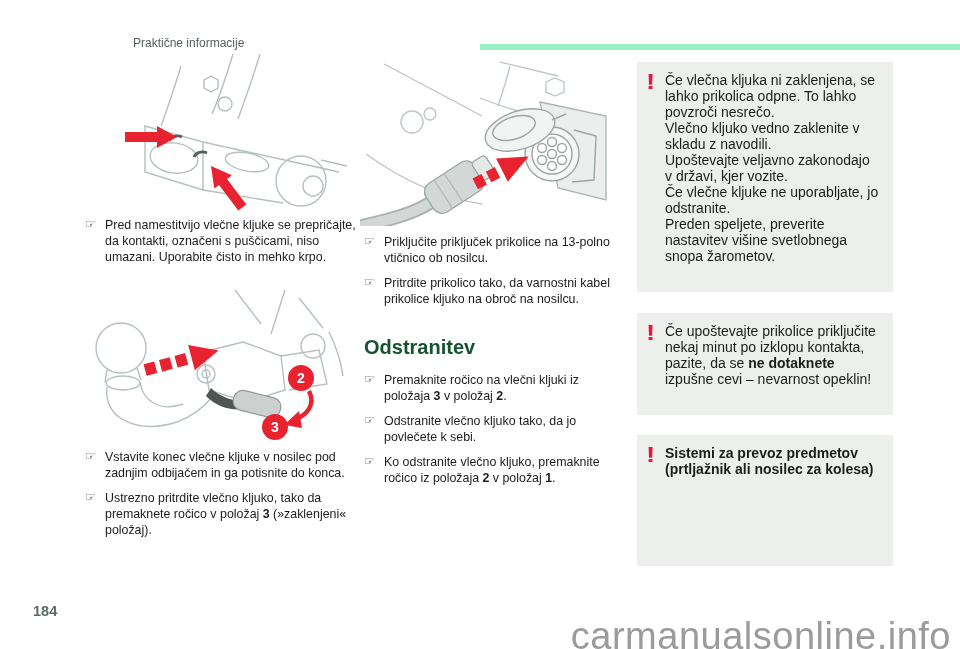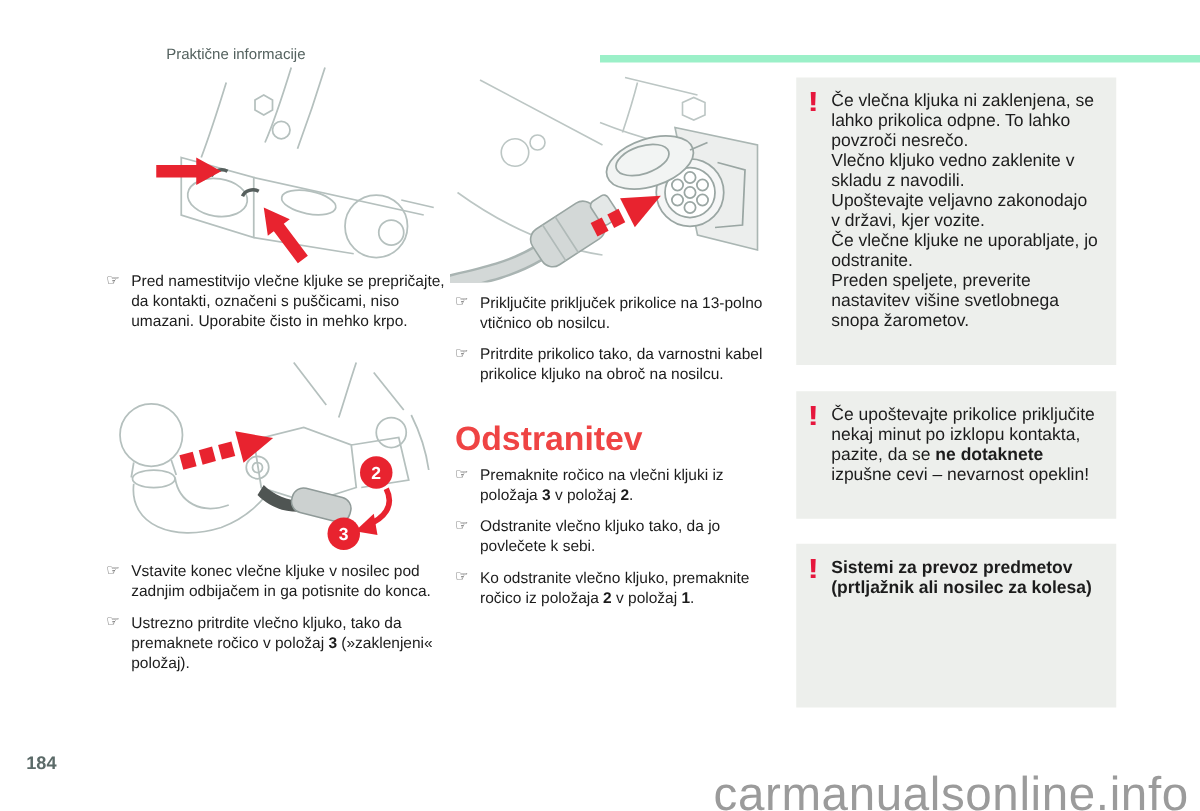--- a/index.html
+++ b/index.html
@@ -13,30 +13,30 @@
   .col-mid{position:absolute;left:364px;width:264px;}
 
   .fig{position:absolute;}
   .fig svg{display:block;}
 
   .bullets{display:flex;flex-direction:column;gap:9px;}
   .bullet{display:flex;gap:5px;font-size:12.4px;line-height:16px;}
   .bullet .marker{flex:0 0 15px;font-size:12px;color:#2a2a2a;line-height:15px;}
   .b{font-weight:bold;}
 
-  .removal-heading{position:absolute;left:364px;top:336px;font-size:27px;font-weight:bold;color:#ef4444;text-align:center;}
+  .removal-heading{position:absolute;left:364px;top:336px;font-size:20px;font-weight:bold;color:#14532d;text-align:center;}
 
   .warnbox{position:absolute;left:637px;width:256px;background:#edefec;display:flex;
            gap:7px;padding:10px 10px 8px 9px;box-sizing:border-box;overflow:hidden;}
   .warn-icon{flex:0 0 12px;color:#e6173d;font-weight:900;font-size:22px;line-height:19px;
              transform:scaleX(1.25);transform-origin:left top;}
   .warn-text{font-size:14px;line-height:16px;color:#1c1c1c;width:214px;}
   .warn-text div{margin:0;}
 
-  .page-number{position:absolute;left:21px;top:603px;font-size:14.5px;font-weight:bold;color:#5b6a68;}
+  .page-number{position:absolute;left:33px;top:603px;font-size:14.5px;font-weight:bold;color:#5b6a68;}
   .watermark{position:absolute;right:9px;top:615px;font-size:38px;color:#9b9b9b;letter-spacing:0.5px;}
 </style>
 </head>
 <body>
 
 <div class="page">
 
   <div class="section-header">Praktične informacije</div>
   <div class="accent-bar"></div>
 

